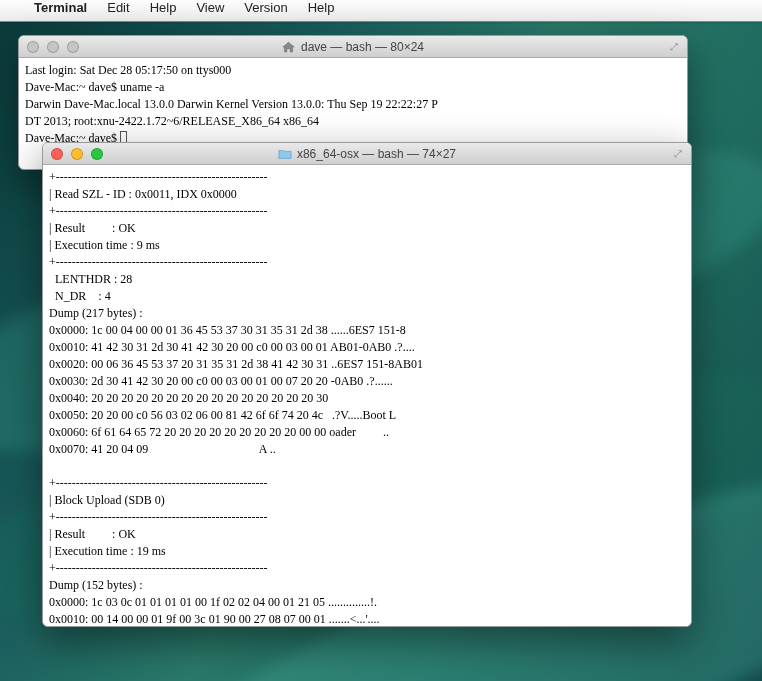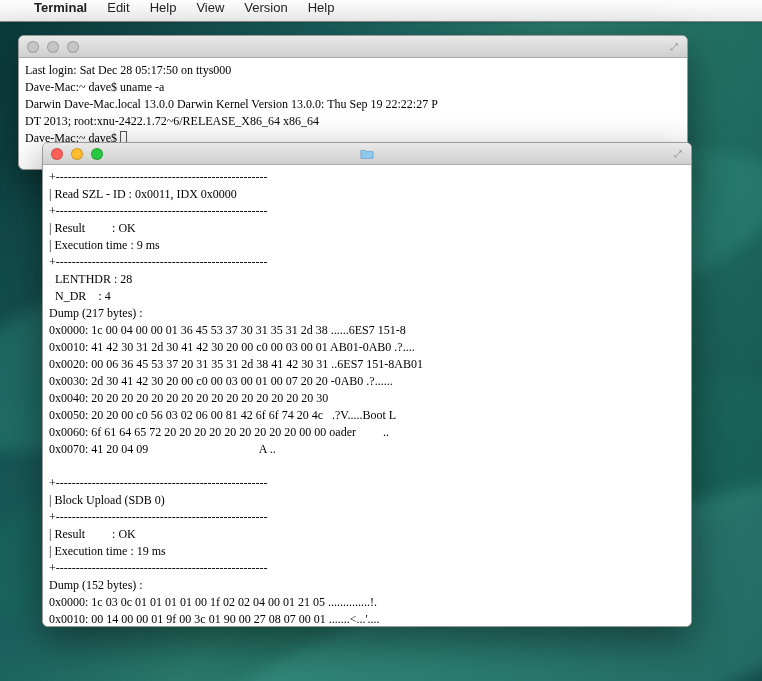--- a/index.html
+++ b/index.html
@@ -50,20 +50,28 @@
   <div class="mi">Help</div>
 </div>
 
 <div class="win w-back inactive">
   <div class="titlebar">
     <div class="lights">
       <div class="light"></div>
       <div class="light"></div>
       <div class="light"></div>
     </div>
+    <div class="tcenter">
+      <span class="ticon home-icon">
+          <svg viewBox="0 0 16 14">
+            <path d="M8 1 L15 7 L13 7 L13 13 L10 13 L10 9 L6 9 L6 13 L3 13 L3 7 L1 7 Z" fill="#888" stroke="#555" stroke-width="0.5"></path>
+          </svg>
+        </span>
+      <span>dave — bash — 80×24</span>
+    </div>
     <div class="maxbtn">⤢</div>
   </div>
   <div class="term"><span>Last login: Sat Dec 28 05:17:50 on ttys000</span>
 <span>Dave-Mac:~ dave$ uname -a</span>
 <span>Darwin Dave-Mac.local 13.0.0 Darwin Kernel Version 13.0.0: Thu Sep 19 22:22:27 P</span>
 <span>DT 2013; root:xnu-2422.1.72~6/RELEASE_X86_64 x86_64</span>
 <span>Dave-Mac:~ dave$ </span><span class="cursor"></span></div>
 </div>
 
 <div class="win w-front">
@@ -72,20 +80,21 @@
       <div class="light lr"></div>
       <div class="light ly"></div>
       <div class="light lg"></div>
     </div>
     <div class="tcenter">
       <span class="ticon folder-icon">
           <svg viewBox="0 0 16 12">
             <path d="M1 2 L6 2 L7 3 L15 3 L15 11 L1 11 Z" fill="#8ec8ef" stroke="#4a8ac0" stroke-width="0.6"></path>
           </svg>
         </span>
+      <span>x86_64-osx — bash — 74×27</span>
     </div>
     <div class="maxbtn">⤢</div>
   </div>
   <div class="term"><span>+-----------------------------------------------------</span>
 <span>| Read SZL - ID : 0x0011, IDX 0x0000</span>
 <span>+-----------------------------------------------------</span>
 <span>| Result         : OK</span>
 <span>| Execution time : 9 ms</span>
 <span>+-----------------------------------------------------</span>
 <span>  LENTHDR : 28</span>

